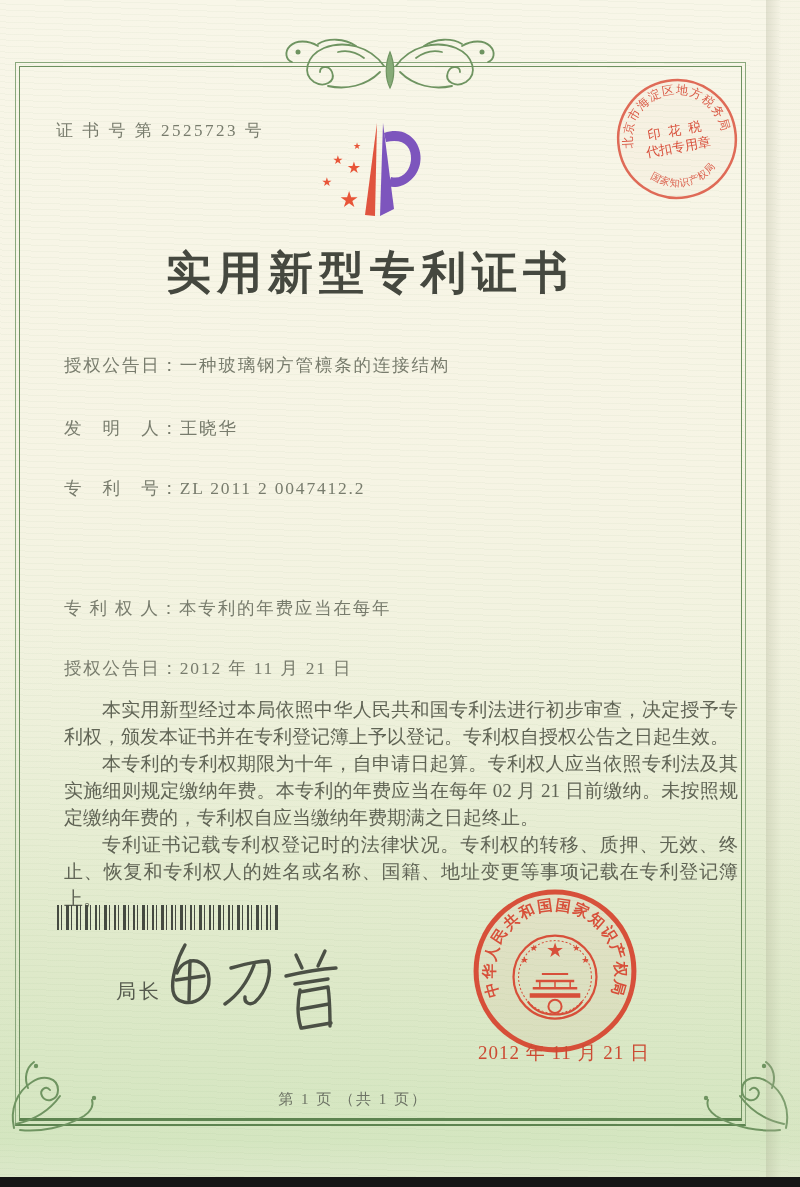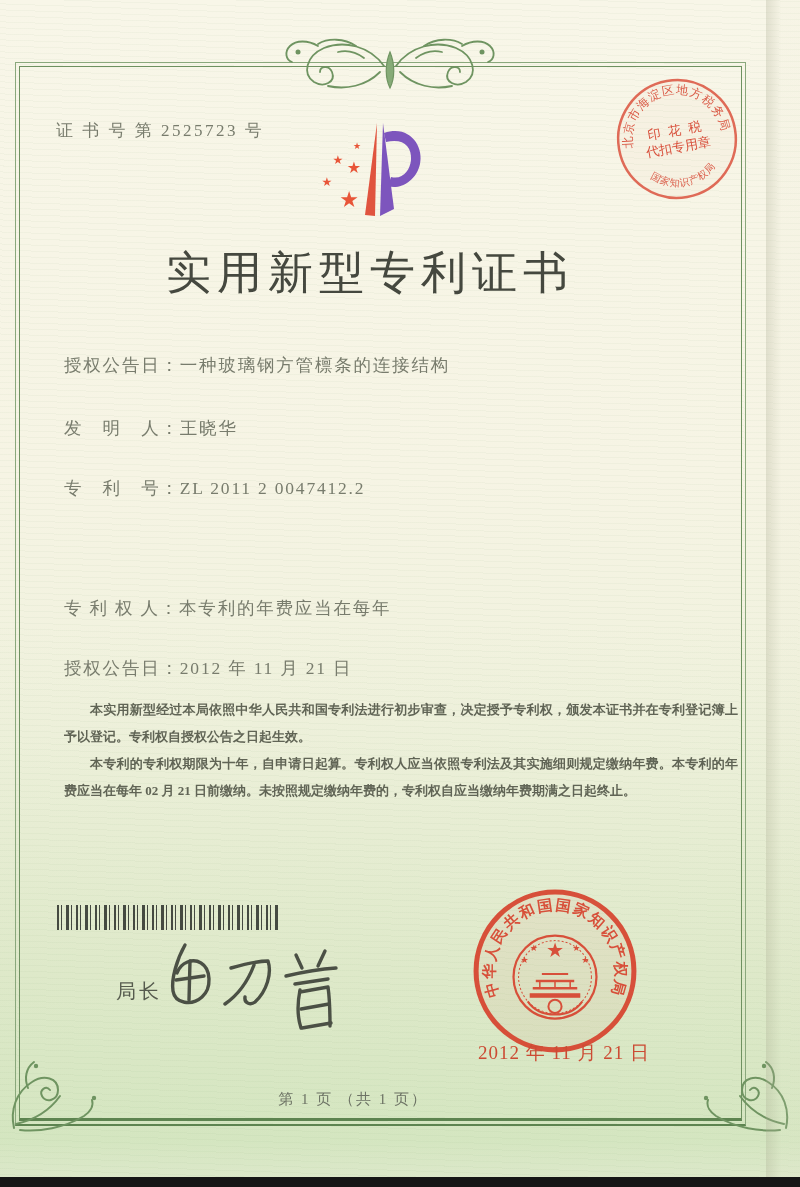--- a/index.html
+++ b/index.html
@@ -15,26 +15,26 @@
   .right-shade{position:absolute;top:0;bottom:10px;left:766px;right:0;
     background:linear-gradient(90deg, rgba(170,170,145,.30), rgba(235,232,212,.12) 45%);}
   
   .frame{position:absolute;left:15px;top:62px;width:729px;height:1061px;
     border:1px solid #8aa87c;border-bottom:2px solid #5d8450;}
   .frame-inner{position:absolute;inset:3px;border:1px solid #6e9160;border-bottom:3px solid #5d8450;}
   svg{overflow:visible;}
   .abs{position:absolute;}
 
   .cert-no{left:56px;top:119px;font-size:17px;letter-spacing:2.5px;color:#787c6d;font-family:Liberation Serif, serif;}
-  .title{left:0;right:60px;top:243px;text-align:center;font-size:45px;font-weight:normal;
+  .title{left:0;right:60px;top:243px;text-align:center;font-size:45px;font-weight:bold;
          letter-spacing:6px;color:#45483f;}
   .frow{left:64px;font-size:17.5px;letter-spacing:1.8px;color:#787c6d;white-space:nowrap;}
   .f0{top:353px}.f1{top:416px}.f2{top:476px}.f3{top:536px}.f4{top:596px}.f5{top:656px}
-  .body-text{left:64px;top:696px;width:674px;font-size:13px;line-height:27px;
-             color:#606455;text-align:justify;font-weight:bold;}
+  .body-text{left:64px;top:696px;width:674px;font-size:19px;line-height:27px;
+             color:#606455;text-align:justify;}
   .body-text p{margin:0;text-indent:2em;}
   .barcode{left:57px;top:905px;width:222px;height:25px;
     background:repeating-linear-gradient(90deg,
       #454a41 0 2px, transparent 2px 4px,
       #454a41 4px 5px, transparent 5px 9px,
       #454a41 9px 12px, transparent 12px 14px,
       #454a41 14px 15px, transparent 15px 19px);}
   .sig-label{left:116px;top:978px;font-size:20px;letter-spacing:3px;color:#565b4e;}
   .seal-date{left:478px;top:1040px;font-size:19px;letter-spacing:1px;color:#cc4b33;white-space:nowrap;}
   .footer{left:273px;top:1090px;width:160px;text-align:center;font-size:15px;
@@ -111,20 +111,21 @@
   <div class="abs frow f4">
     <span>专 利 权 人：</span><span>本专利的年费应当在每年</span>
   </div>
   <div class="abs frow f5">
     <span>授权公告日：</span><span>2012 年 11 月 21 日</span>
   </div>
 
   <div class="abs body-text">
     <p>本实用新型经过本局依照中华人民共和国专利法进行初步审查，决定授予专利权，颁发本证书并在专利登记簿上予以登记。专利权自授权公告之日起生效。</p>
     <p>本专利的专利权期限为十年，自申请日起算。专利权人应当依照专利法及其实施细则规定缴纳年费。本专利的年费应当在每年 02 月 21 日前缴纳。未按照规定缴纳年费的，专利权自应当缴纳年费期满之日起终止。</p>
+    <p>专利证书记载专利权登记时的法律状况。专利权的转移、质押、无效、终止、恢复和专利权人的姓名或名称、国籍、地址变更等事项记载在专利登记簿上。</p>
   </div>
 
   <div class="abs barcode"></div>
 
   <div class="abs sig-label">局长</div>
   <svg class="abs" style="left:155px;top:935px;" width="215" height="105" viewBox="0 0 215 105" aria-label="田力普">
     <g fill="none" stroke="#4b5045" stroke-width="3.4" stroke-linecap="round" stroke-linejoin="round">
       <path d="M 30,10 C 22,24 16,44 18,56 C 20,69 37,71 47,62 C 57,53 56,34 46,28 C 38,23 26,27 22,38"></path>
       <path d="M 21,45 L 49,41"></path>
       <path d="M 35,26 L 34,65"></path>

